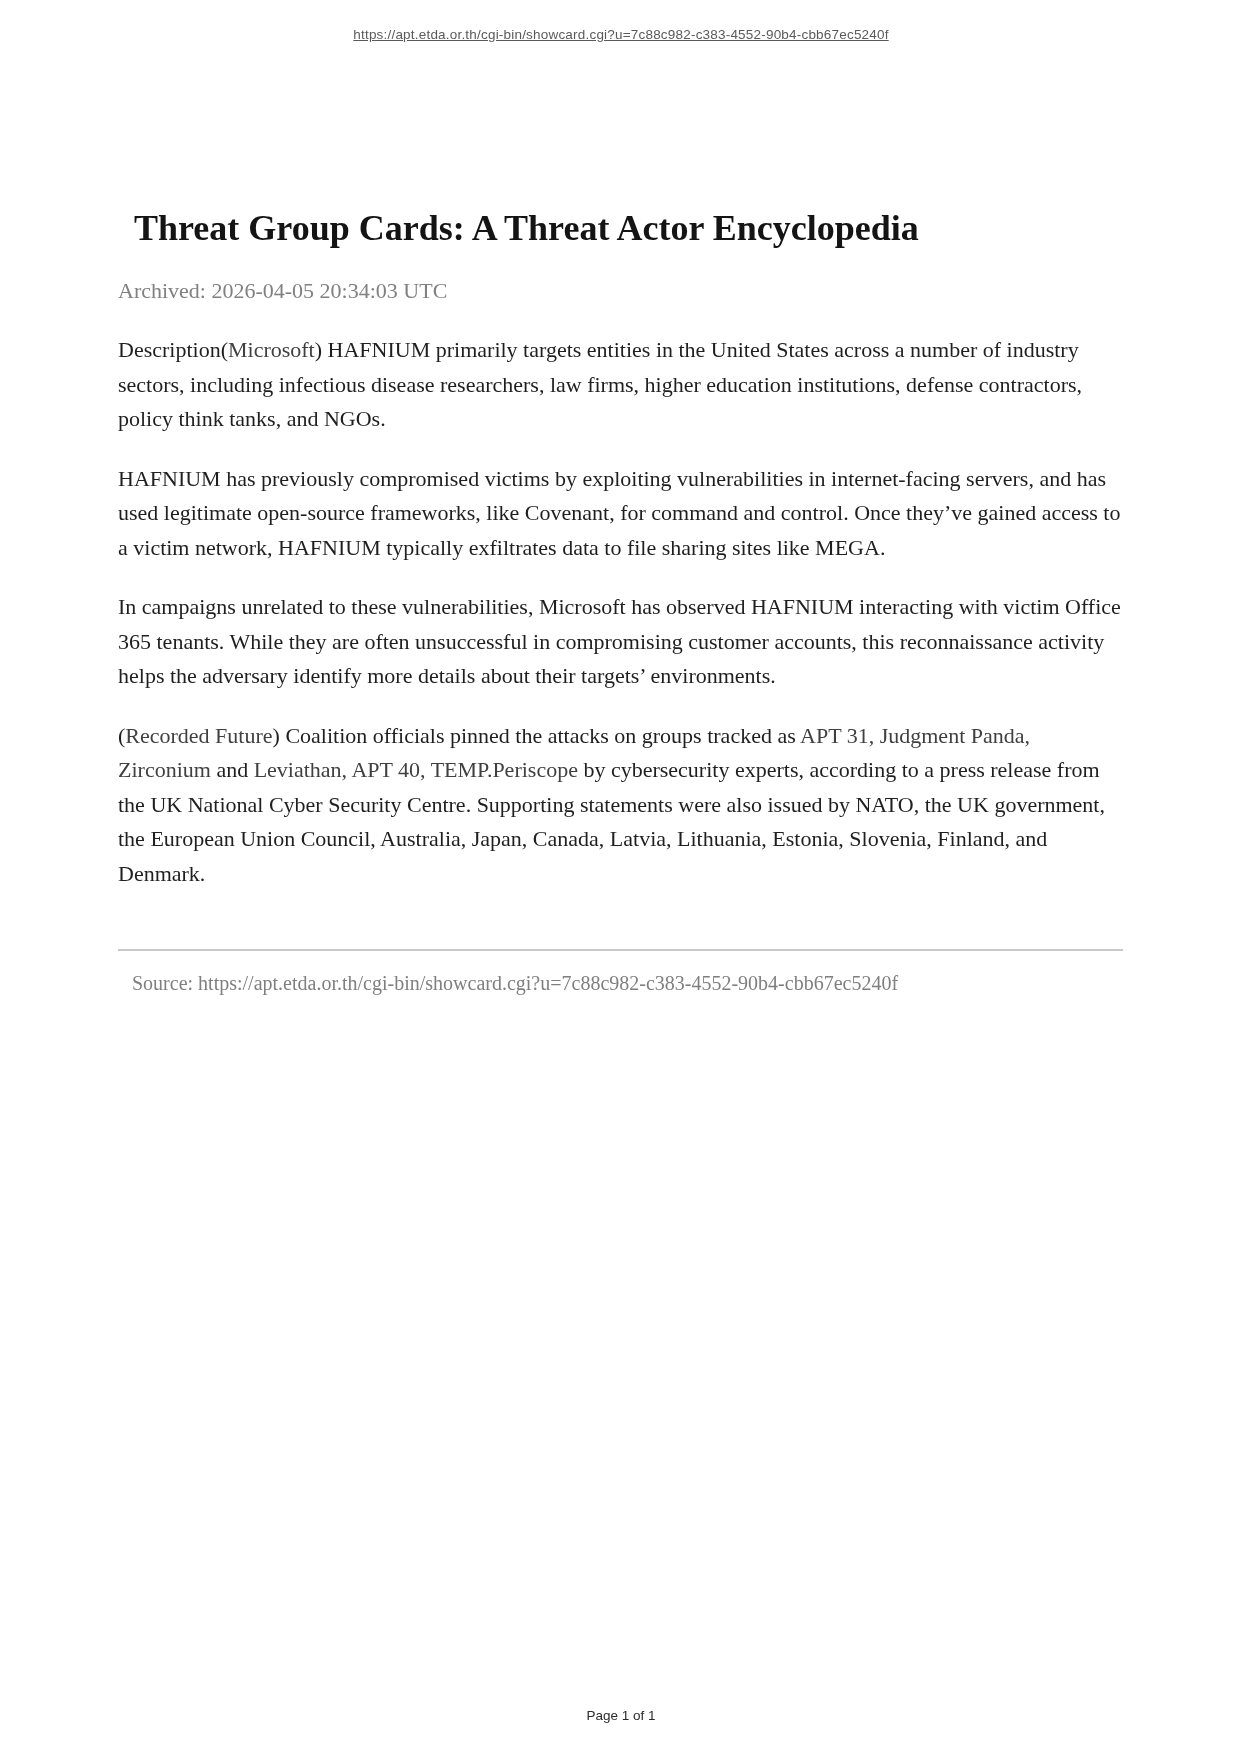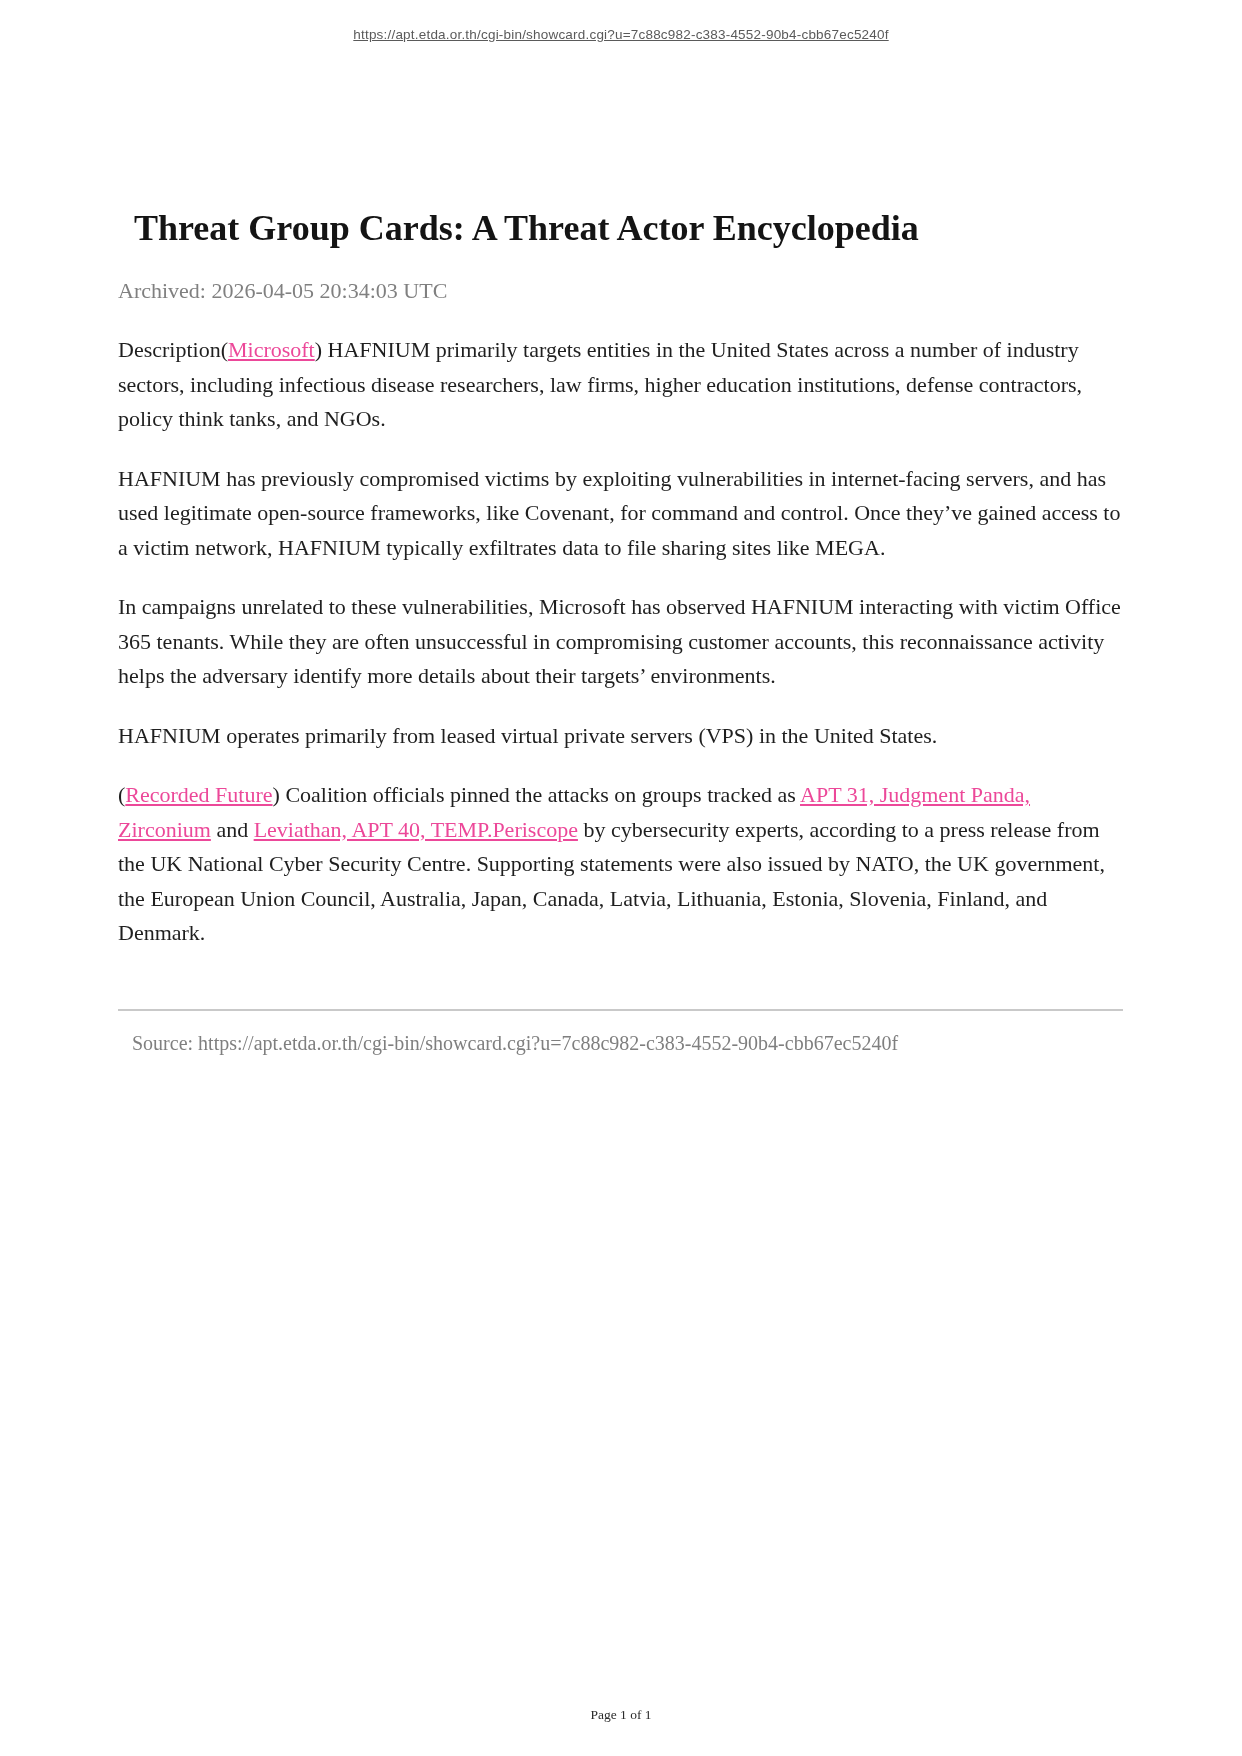--- a/index.html
+++ b/index.html
@@ -49,62 +49,60 @@
     color: #808080;
   }
   .body-paragraphs p {
     margin: 0 0 25px 0;
     font-size: 22px;
     line-height: 34.5px;
     color: #1f1f1f;
     text-align: left;
   }
   .body-paragraphs a {
-    color: #ec4899;
-    text-decoration: underline;
+    color: #404040;
     cursor: pointer;
   }
   hr.divider {
     border: none;
     border-top: 2px solid #c9c9c9;
     margin: 58px 0 19px 0;
     width: 100%;
   }
   p.source {
     margin: 14px;
     font-size: 20px;
     line-height: 27px;
     color: #7f7f7f;
   }
   .print-footer {
     position: absolute;
     bottom: 33px;
     left: 0;
     right: 0;
     text-align: center;
-    font-family: Liberation Serif, serif;
+    font-family: Liberation Sans, sans-serif;
     font-size: 13.5px;
     color: #2b2b2b;
   }
 </style>
 </head>
 <body>
 
 <div class="print-header">https://apt.etda.or.th/cgi-bin/showcard.cgi?u=7c88c982-c383-4552-90b4-cbb67ec5240f</div>
 
 <main class="article">
   <h1 class="title">Threat Group Cards: A Threat Actor Encyclopedia</h1>
 
   <p class="archived">Archived: 2026-04-05 20:34:03 UTC</p>
 
   <div class="body-paragraphs" id="body-paragraphs">
       <p><span>Description(</span><a>Microsoft</a><span>) HAFNIUM primarily targets entities in the United States across a number of industry sectors, including infectious disease researchers, law firms, higher education institutions, defense contractors, policy think tanks, and NGOs.</span></p>
       <p><span>HAFNIUM has previously compromised victims by exploiting vulnerabilities in internet-facing servers, and has used legitimate open-source frameworks, like Covenant, for command and control. Once they’ve gained access to a victim network, HAFNIUM typically exfiltrates data to file sharing sites like MEGA.</span></p>
       <p><span>In campaigns unrelated to these vulnerabilities, Microsoft has observed HAFNIUM interacting with victim Office 365 tenants. While they are often unsuccessful in compromising customer accounts, this reconnaissance activity helps the adversary identify more details about their targets’ environments.</span></p>
-      <p><span>HAFNIUM operates primarily from leased virtual private servers (VPS) in the United States.</span></p>
       <p><span>(</span><a>Recorded Future</a><span>) Coalition officials pinned the attacks on groups tracked as </span><a>APT 31, Judgment Panda, Zirconium</a><span> and </span><a>Leviathan, APT 40, TEMP.Periscope</a><span> by cybersecurity experts, according to a press release from the UK National Cyber Security Centre. Supporting statements were also issued by NATO, the UK government, the European Union Council, Australia, Japan, Canada, Latvia, Lithuania, Estonia, Slovenia, Finland, and Denmark.</span></p>
     </div>
 
   <hr class="divider">
 
   <p class="source">Source: https://apt.etda.or.th/cgi-bin/showcard.cgi?u=7c88c982-c383-4552-90b4-cbb67ec5240f</p>
 </main>
 
 <div class="print-footer">Page 1 of 1</div>
 

